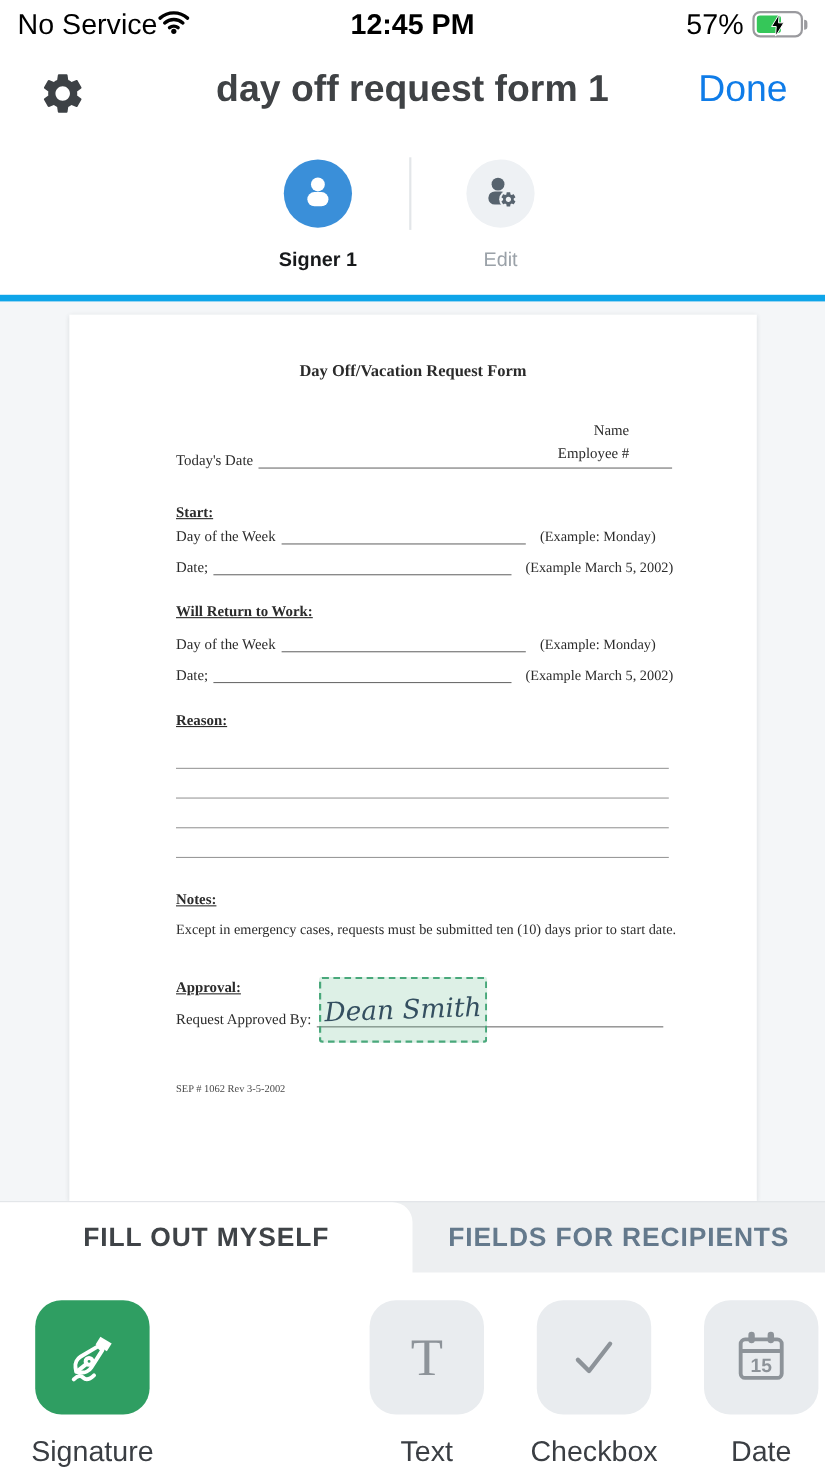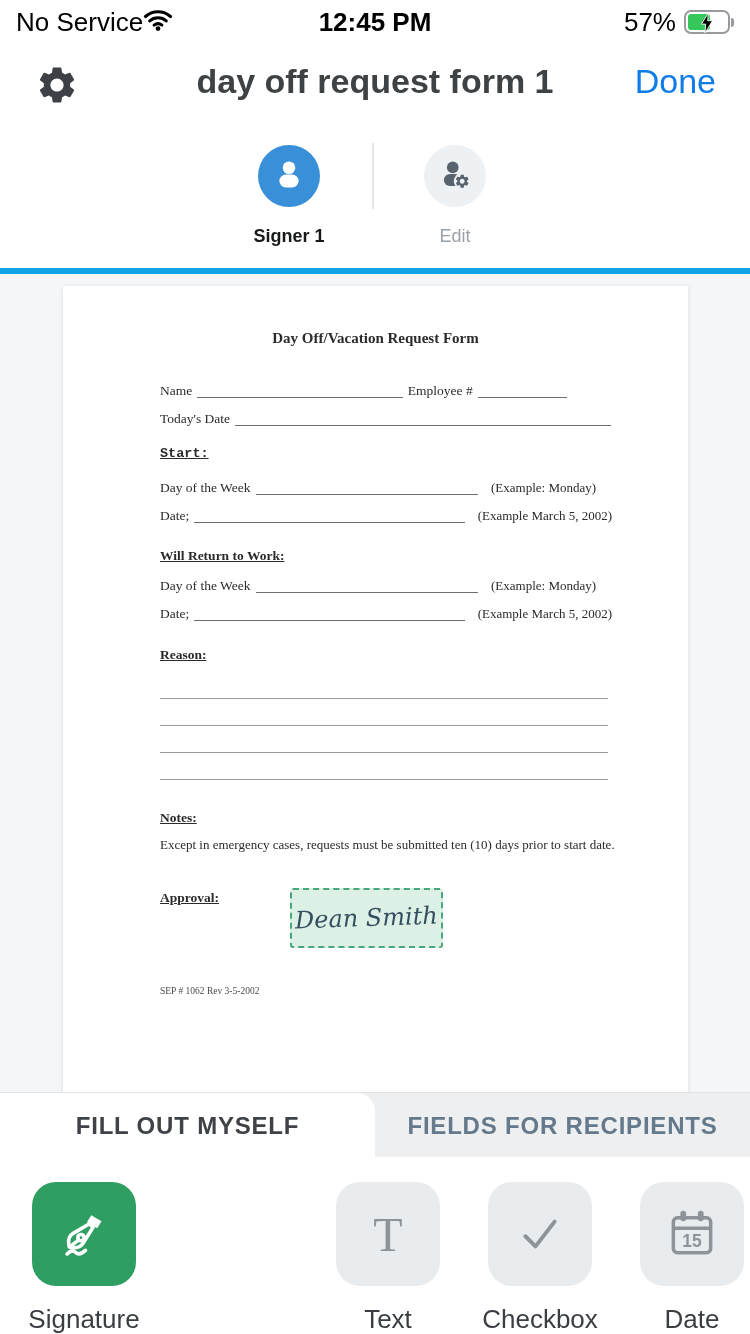--- a/index.html
+++ b/index.html
@@ -141,33 +141,33 @@
     </div>
     <div class="signer-label s1">Signer 1</div>
     <div class="signer-label edit">Edit</div>
   </div>
 
   <div class="doc-area">
     <div class="doc-page">
 
       <div class="doc-title">Day Off/Vacation Request Form</div>
 
-      <div class="f-row" style="top:96px; left:97px; right:116px;">
+      <div class="f-row" style="top:96px; left:97px; right:116px;flex-direction:column;">
         <span>Name</span>
         <span class="f-line" style="flex:2.3;"></span>
         <span>Employee #</span>
         <span class="f-line" style="flex:1;"></span>
       </div>
 
       <div class="f-row" style="top:124px; left:97px; right:72px;">
         <span>Today's Date</span>
         <span class="f-line"></span>
       </div>
 
-      <div class="f-heading" style="top:160px;font-family:Liberation Mono, monospace;">Start:</div>
+      <div class="f-heading" style="top:172px;">Start:</div>
 
       <div class="f-row" style="top:193px; left:97px; right:76px;">
         <span>Day of the Week</span>
         <span class="f-line"></span>
         <span class="f-ex">(Example: Monday)</span>
       </div>
       <div class="f-row" style="top:221px; left:97px; right:76px;">
         <span>Date;</span>
         <span class="f-line"></span>
         <span class="f-ex">(Example March 5, 2002)</span>
@@ -189,20 +189,24 @@
       <div class="f-heading" style="top:361px;">Reason:</div>
       <div class="r-line" style="top:412px;"></div>
       <div class="r-line" style="top:439px;"></div>
       <div class="r-line" style="top:466px;"></div>
       <div class="r-line" style="top:493px;"></div>
 
       <div class="f-heading" style="top:524px;">Notes:</div>
       <div class="notes-text" style="top:551px;">Except in emergency cases, requests must be submitted ten (10) days prior to start date.</div>
 
       <div class="f-heading" style="top:604px;">Approval:</div>
+      <div class="f-row" style="top:632px; left:97px; right:80px;">
+        <span>Request Approved By:</span>
+        <span class="f-line"></span>
+      </div>
 
       <div class="sig-field">
         <span class="sig-text">Dean Smith</span>
       </div>
 
       <div class="doc-footer" style="top:700px;">SEP # 1062 Rev 3-5-2002</div>
     </div>
   </div>
 
   <div class="tab-bar">

